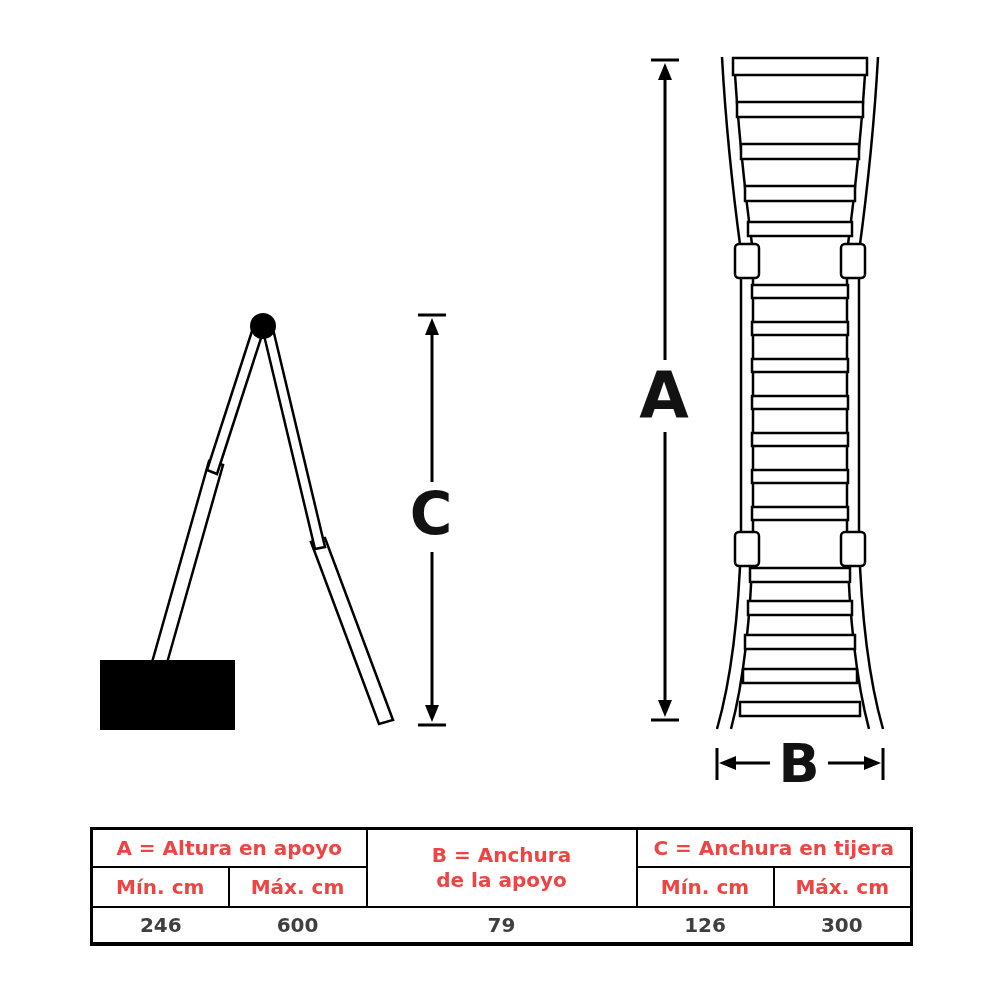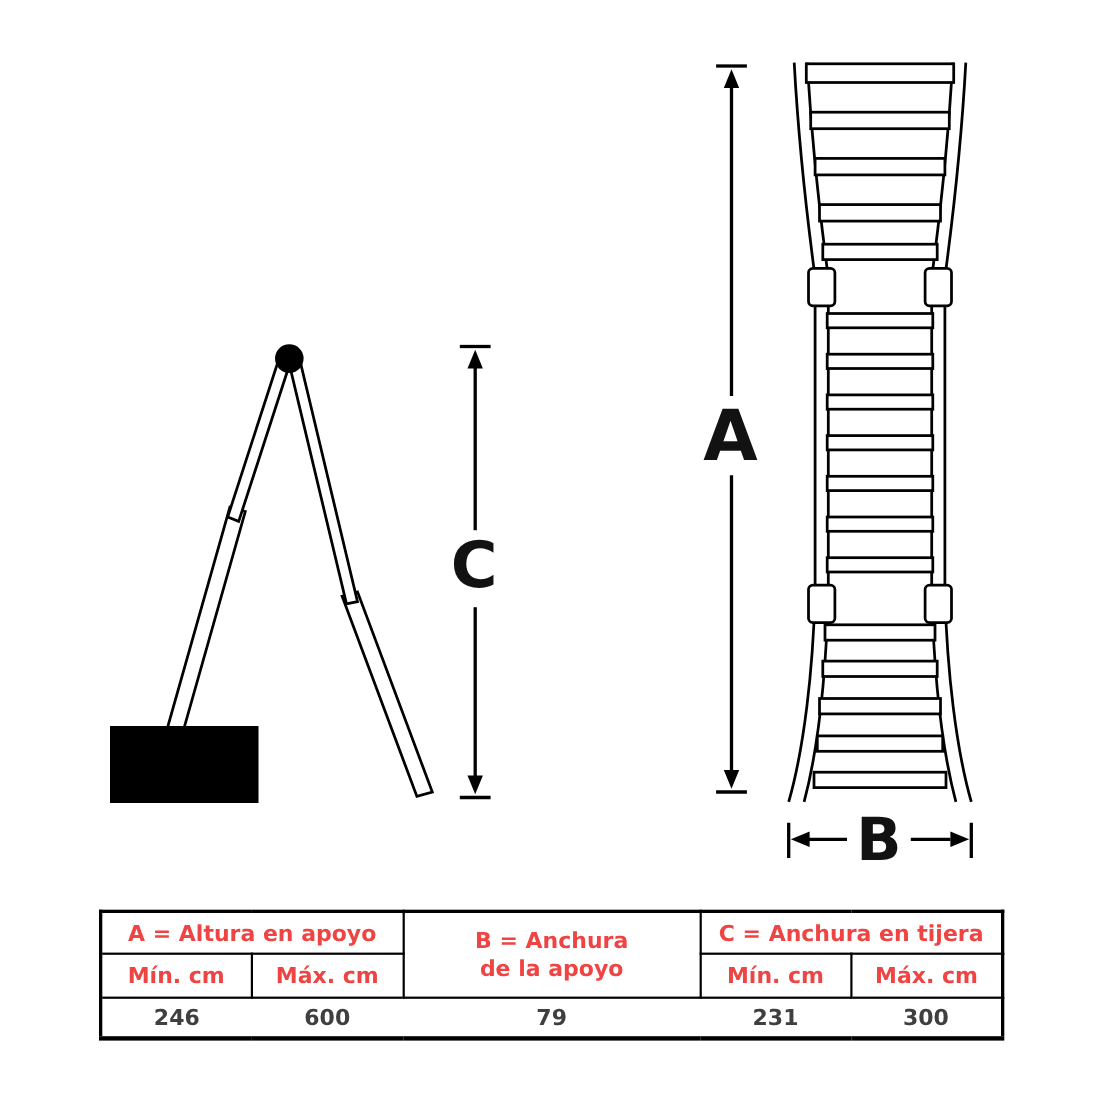--- a/index.html
+++ b/index.html
@@ -130,19 +130,19 @@
       <tr class="row-sub">
         <th>Mín. cm</th>
         <th>Máx. cm</th>
         <th>Mín. cm</th>
         <th>Máx. cm</th>
       </tr>
       <tr class="row-values">
         <td>246</td>
         <td>600</td>
         <td>79</td>
-        <td>231</td>
+        <td>126</td>
         <td>300</td>
       </tr>
     </tbody>
   </table>
 
 </div>
 
 </body></html>

